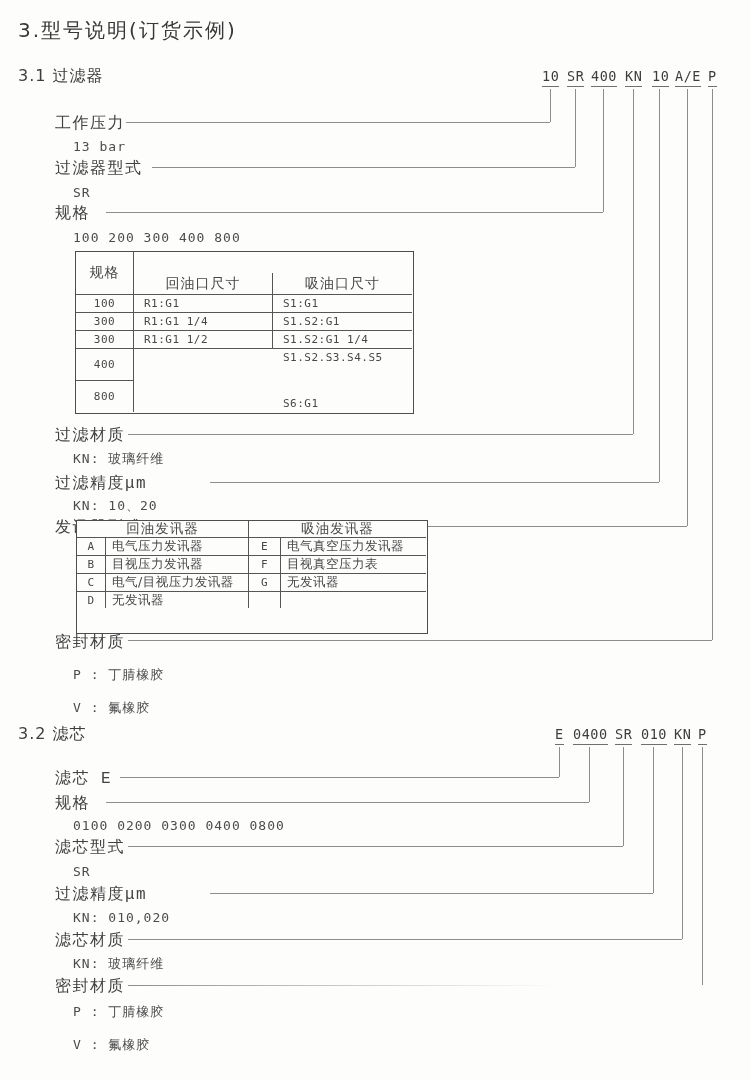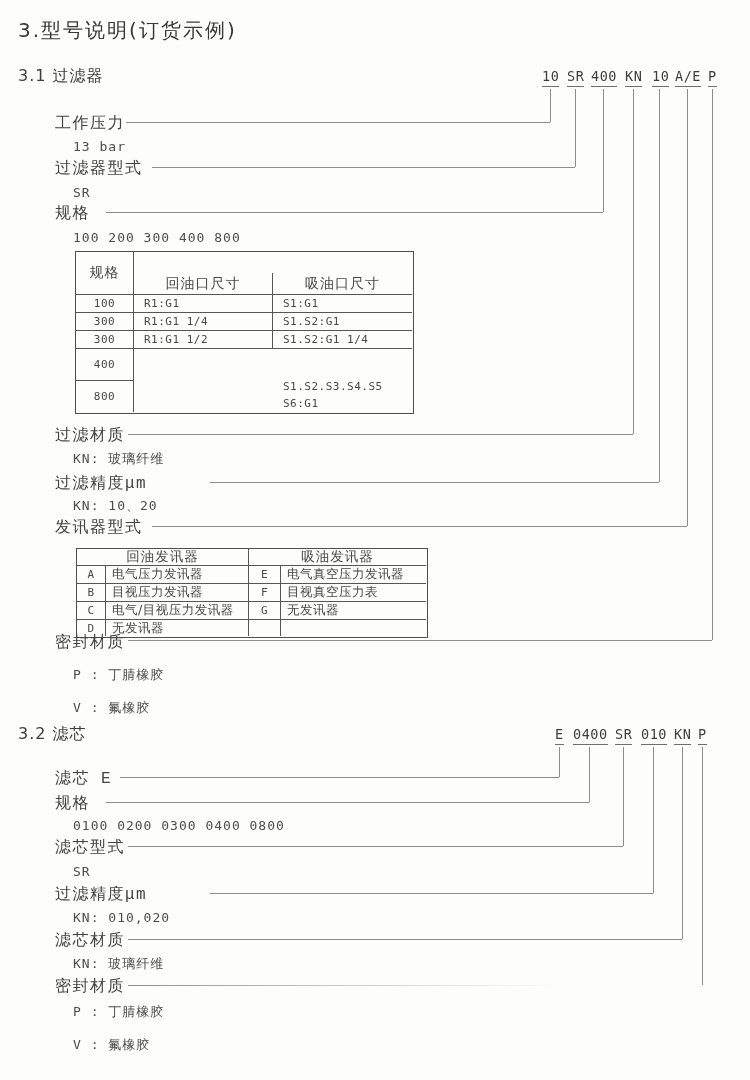--- a/index.html
+++ b/index.html
@@ -31,21 +31,21 @@
   .tbl{position:absolute;display:grid;background:#fdfdfc;
        border:1.5px solid #4e4e4e;box-sizing:border-box;}
   .tbl .c{box-sizing:border-box;overflow:hidden;color:#474747;}
   .br{border-right:1px solid #565656;}
   .bb{border-bottom:1px solid #565656;}
   .cjk-c{font-size:14px;letter-spacing:1px;display:flex;align-items:center;justify-content:center;}
   .mono{font-family:"DejaVu Sans Mono","Liberation Mono",monospace;font-size:11px;letter-spacing:0.5px;}
   .num-c{display:flex;align-items:center;justify-content:center;}
   .port{display:flex;align-items:center;padding-left:10px;}
   .multiline{padding:1px 0 0 10px;line-height:16px;}
-  .suc-merged{display:flex;flex-direction:column;justify-content:flex-end;padding-left:10px;line-height:17px;}
+  .suc-merged{display:flex;flex-direction:column;justify-content:space-between;padding-left:10px;line-height:17px;}
 
   
   .itbl{position:absolute;display:grid;background:#fdfdfc;
        border:1.5px solid #4e4e4e;box-sizing:border-box;}
   .itbl .c{box-sizing:border-box;overflow:hidden;color:#474747;}
   .ihead{font-size:13.5px;letter-spacing:1px;display:flex;align-items:center;justify-content:center;}
   .ikey{display:flex;align-items:center;justify-content:center;}
   .idesc{font-size:12.5px;letter-spacing:0.5px;display:flex;align-items:center;padding-left:6px;white-space:nowrap;}
 </style>
 </head>
@@ -118,21 +118,21 @@
   <div class="hl" style="left:128px;top:434px;width:505px"></div>
   <div class="val" style="left:73px;top:450px">KN: 玻璃纤维</div>
 
   <div class="lbl" style="left:55px;top:473px">过滤精度μm</div>
   <div class="hl" style="left:210px;top:482px;width:449px"></div>
   <div class="val" style="left:73px;top:497px">KN: 10、20</div>
 
   <div class="lbl" style="left:55px;top:517px">发讯器型式</div>
   <div class="hl" style="left:152px;top:526px;width:535px"></div>
 
-  <div class="itbl" style="left:76px;top:548px;width:352px;height:90px;
+  <div class="itbl" style="left:76px;top:520px;width:352px;height:114px;
        grid-template-columns:29px 143px 32px 145px;
        grid-template-rows:17px 18px 18px 18px 16px">
     <div class="c ihead br bb" style="grid-area:1/1/2/3">回油发讯器</div>
     <div class="c ihead bb" style="grid-area:1/3/2/5">吸油发讯器</div>
 
     <div class="c mono ikey br bb" style="grid-area:2/1/3/2">A</div>
     <div class="c idesc br bb" style="grid-area:2/2/3/3">电气压力发讯器</div>
     <div class="c mono ikey br bb" style="grid-area:2/3/3/4">E</div>
     <div class="c idesc bb" style="grid-area:2/4/3/5">电气真空压力发讯器</div>
 

